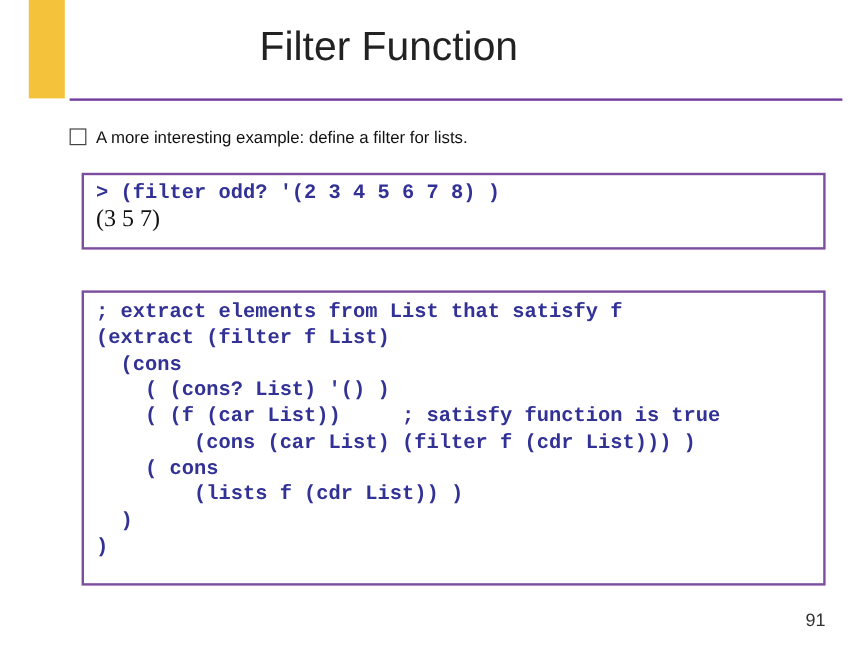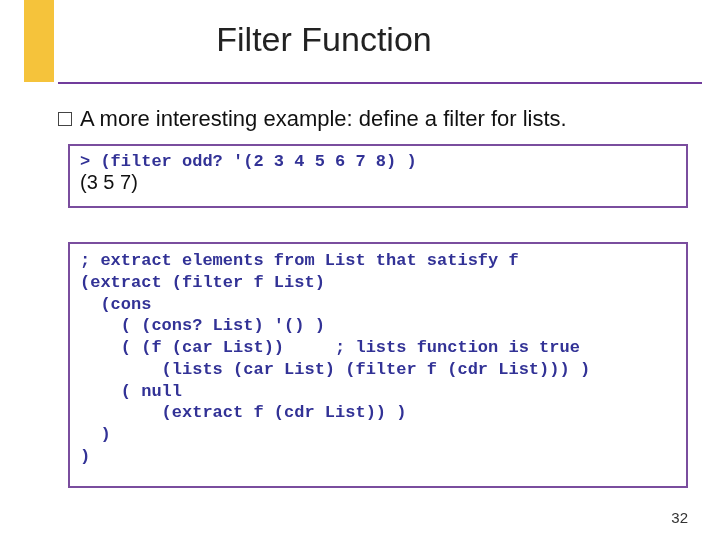--- a/index.html
+++ b/index.html
@@ -46,21 +46,21 @@
     height: 2px;
     background: #713c9c;
   }
   
   .bullet-row {
     position: absolute;
     left: 58px;
     top: 106px;
     display: flex;
     align-items: center;
-    font-size: 22px;
+    font-size: 14px;
     color: #111;
   }
   .bullet-marker {
     width: 12px;
     height: 12px;
     border: 1px solid #444;
     margin-right: 8px;
   }
   
   .code-box {
@@ -77,21 +77,21 @@
     white-space: pre;
     box-sizing: border-box;
   }
   .box1 {
     top: 144px;
     height: 64px;
   }
   .out-line {
     color: #111;
     font-weight: normal;
-    font-family: Liberation Sans, sans-serif;
+    font-family: Liberation Serif, serif;
     font-size: 20px;
   }
   .box2 {
     top: 242px;
     height: 246px;
     line-height: 1.28;
   }
   
   .page-num {
     position: absolute;
@@ -117,22 +117,22 @@
     <span>A more interesting example:  define a filter for lists.</span>
   </div>
 
   <div class="code-box box1"><span>&gt; (filter odd? '(2 3 4 5 6 7 8) )</span>
 <span class="out-line">(3 5 7)</span></div>
 
   <div class="code-box box2"><span>; extract elements from List that satisfy f</span>
 <span>(extract (filter f List)</span>
 <span>  (cons</span>
 <span>    ( (cons? List) '() )</span>
-<span>    ( (f (car List))     ; lists function is true</span>
-<span>        (lists (car List) (filter f (cdr List))) )</span>
-<span>    ( null</span>
-<span>        (extract f (cdr List)) )</span>
+<span>    ( (f (car List))     ; satisfy function is true</span>
+<span>        (cons (car List) (filter f (cdr List))) )</span>
+<span>    ( cons</span>
+<span>        (lists f (cdr List)) )</span>
 <span>  )</span>
 <span>)</span></div>
 
-  <div class="page-num">32</div>
+  <div class="page-num">91</div>
 
 </div>
 
 </body></html>

